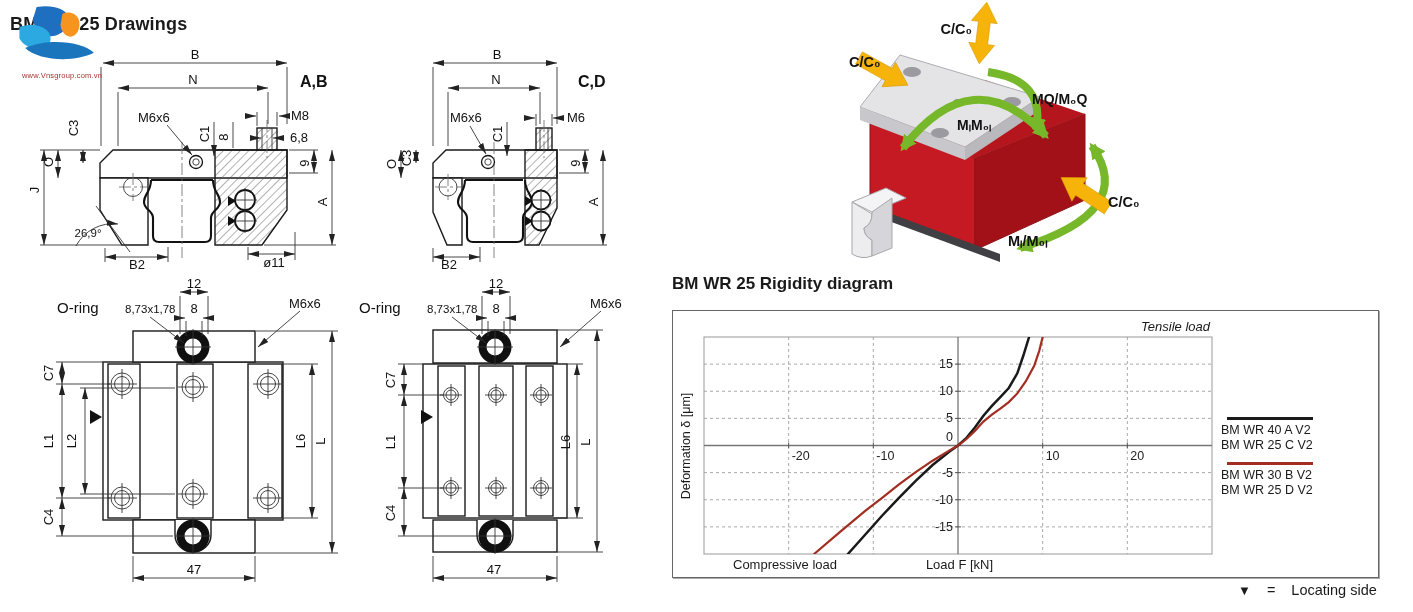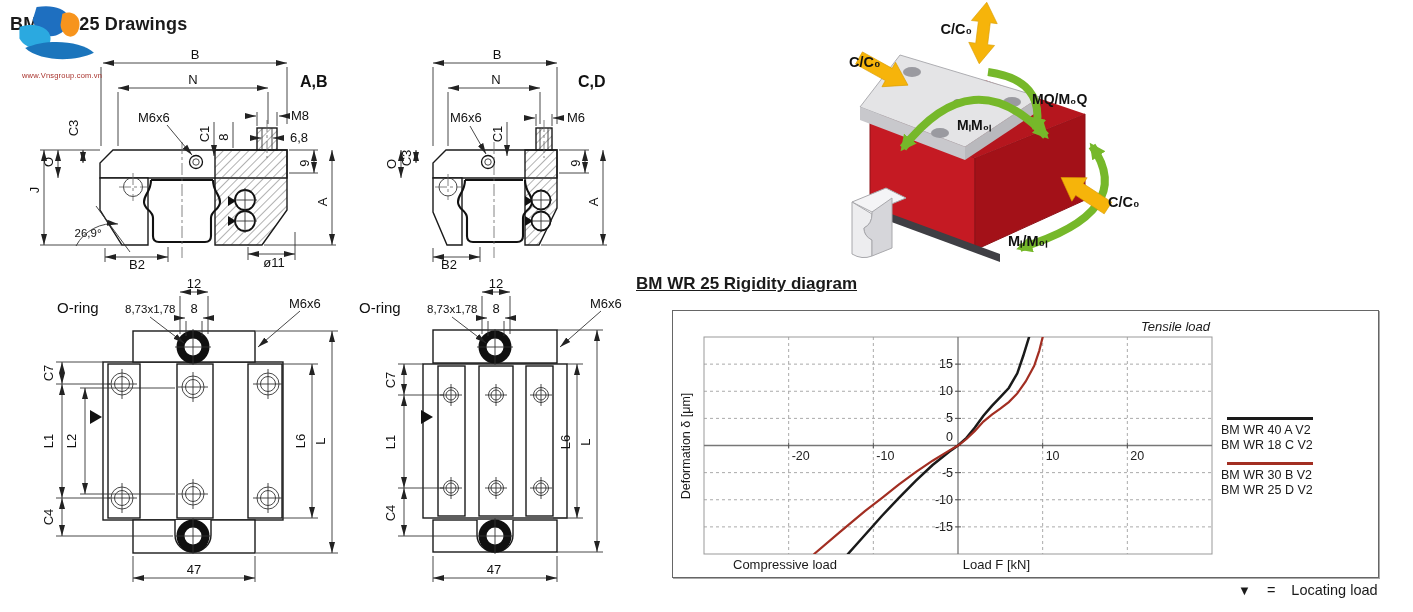--- a/index.html
+++ b/index.html
@@ -8,27 +8,27 @@
          font-family:"Liberation Sans", sans-serif; color:#1a1a1a; }
   .abs { position:absolute; }
   .page-title { left:10px; top:14px; font-size:18px; font-weight:bold; z-index:1; letter-spacing:0.2px; }
   .logo { left:8px; top:2px; z-index:2; }
   .watermark { left:22px; top:71px; font-size:7.5px; color:#a8322c; z-index:2; letter-spacing:0.2px;text-align:right; }
   svg text { font-family:"Liberation Sans", sans-serif; fill:#111; }
   .dlab { font-size:13px; }
   .dlab-s { font-size:11.5px; }
   .seclab { font-size:16px; font-weight:bold; }
   .olab { font-size:15px; }
-  .chart-title { left:636px; top:274px; font-size:17px; font-weight:bold;text-decoration:underline; }
+  .chart-title { left:672px; top:274px; font-size:17px; font-weight:bold; }
   .chart-box { left:672px; top:310px; width:707px; height:268px; background:#fff;
                border:1px solid #666; box-shadow:1px 1px 0 #aaa; }
   .chart-box > div { position:absolute; }
   .tensile { right:168px; top:8px; font-size:13px;font-style:italic; }
   .compressive { left:32px; top:246px; font-size:13px;margin-left:28px; }
-  .xlabel { left:216px; top:246px; width:141px; text-align:right; font-size:13px; }
+  .xlabel { left:216px; top:246px; width:141px; text-align:center; font-size:13px; }
   .ylabel { left:-61px; top:127px; width:150px; height:16px; text-align:center;
             font-size:12.5px; transform:rotate(-90deg); }
   .legend { left:0; top:0; width:0; height:0; }
   .lg-line { position:absolute; left:554px; width:86px; height:3px; }
   .lg-text { position:absolute; left:548px; font-size:12.5px; white-space:nowrap; }
   .footer { left:1238px; top:582px; display:flex; align-items:center; gap:16px; font-size:14.5px; }
   .footer .tri { font-size:13px; }
   .tick { font-size:12.5px; fill:#222; }
 </style>
 </head>
@@ -480,24 +480,24 @@
       <path d="M174.9,243.0 L191.9,224.0 L208.8,205.0 L225.7,187.1 L242.7,169.8 L259.6,154.0 L276.5,140.5 L285.0,134.5 L293.5,126.9 L301.9,116.6 L310.4,104.7 L318.9,94.9 L327.3,86.2 L335.8,77.0 L344.3,62.3 L350.2,45.0 L356.1,26.0" fill="none" stroke="#1a1a1a" stroke-width="2.5" stroke-linecap="round" clip-path="url(#plotclip)"></path>
       <path d="M141.1,243.0 L166.5,221.3 L191.9,200.1 L208.8,187.1 L225.7,173.6 L242.7,161.1 L259.6,149.7 L276.5,139.4 L285.0,134.5 L293.5,128.0 L301.9,119.9 L310.4,110.6 L318.9,103.6 L327.3,97.6 L335.8,91.1 L344.3,82.4 L352.7,70.5 L361.2,54.8 L366.3,39.6 L369.7,26.0" fill="none" stroke="#a22e22" stroke-width="2.2" stroke-linecap="round" clip-path="url(#plotclip)"></path>
     </svg>
   <div class="tensile">Tensile load</div>
   <div class="compressive">Compressive load</div>
   <div class="xlabel">Load F [kN]</div>
   <div class="ylabel">Deformation δ [μm]</div>
   <div class="legend">
     <div class="lg-line" style="top:106px;background:#1a1a1a"></div>
     <div class="lg-text" style="top:112px">BM WR 40 A V2</div>
-    <div class="lg-text" style="top:127px">BM WR 18 C V2</div>
+    <div class="lg-text" style="top:127px">BM WR 25 C V2</div>
     <div class="lg-line" style="top:151px;background:#a22e22"></div>
     <div class="lg-text" style="top:157px">BM WR 30 B V2</div>
     <div class="lg-text" style="top:172px">BM WR 25 D V2</div>
   </div>
 </div>
 
 <div class="abs footer">
   <span class="tri">▼</span>
   <span>=</span>
-  <span>Locating load</span>
+  <span>Locating side</span>
 </div>
 
 </body></html>

